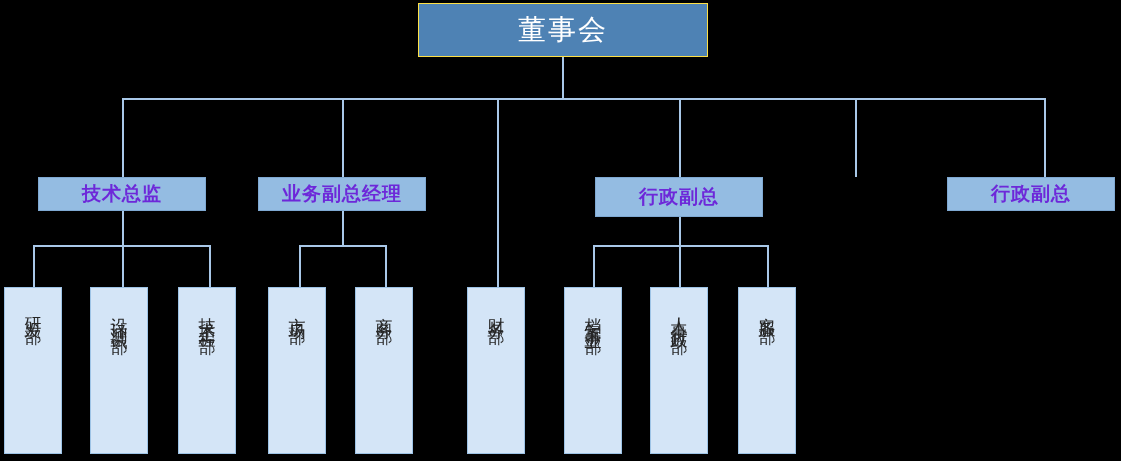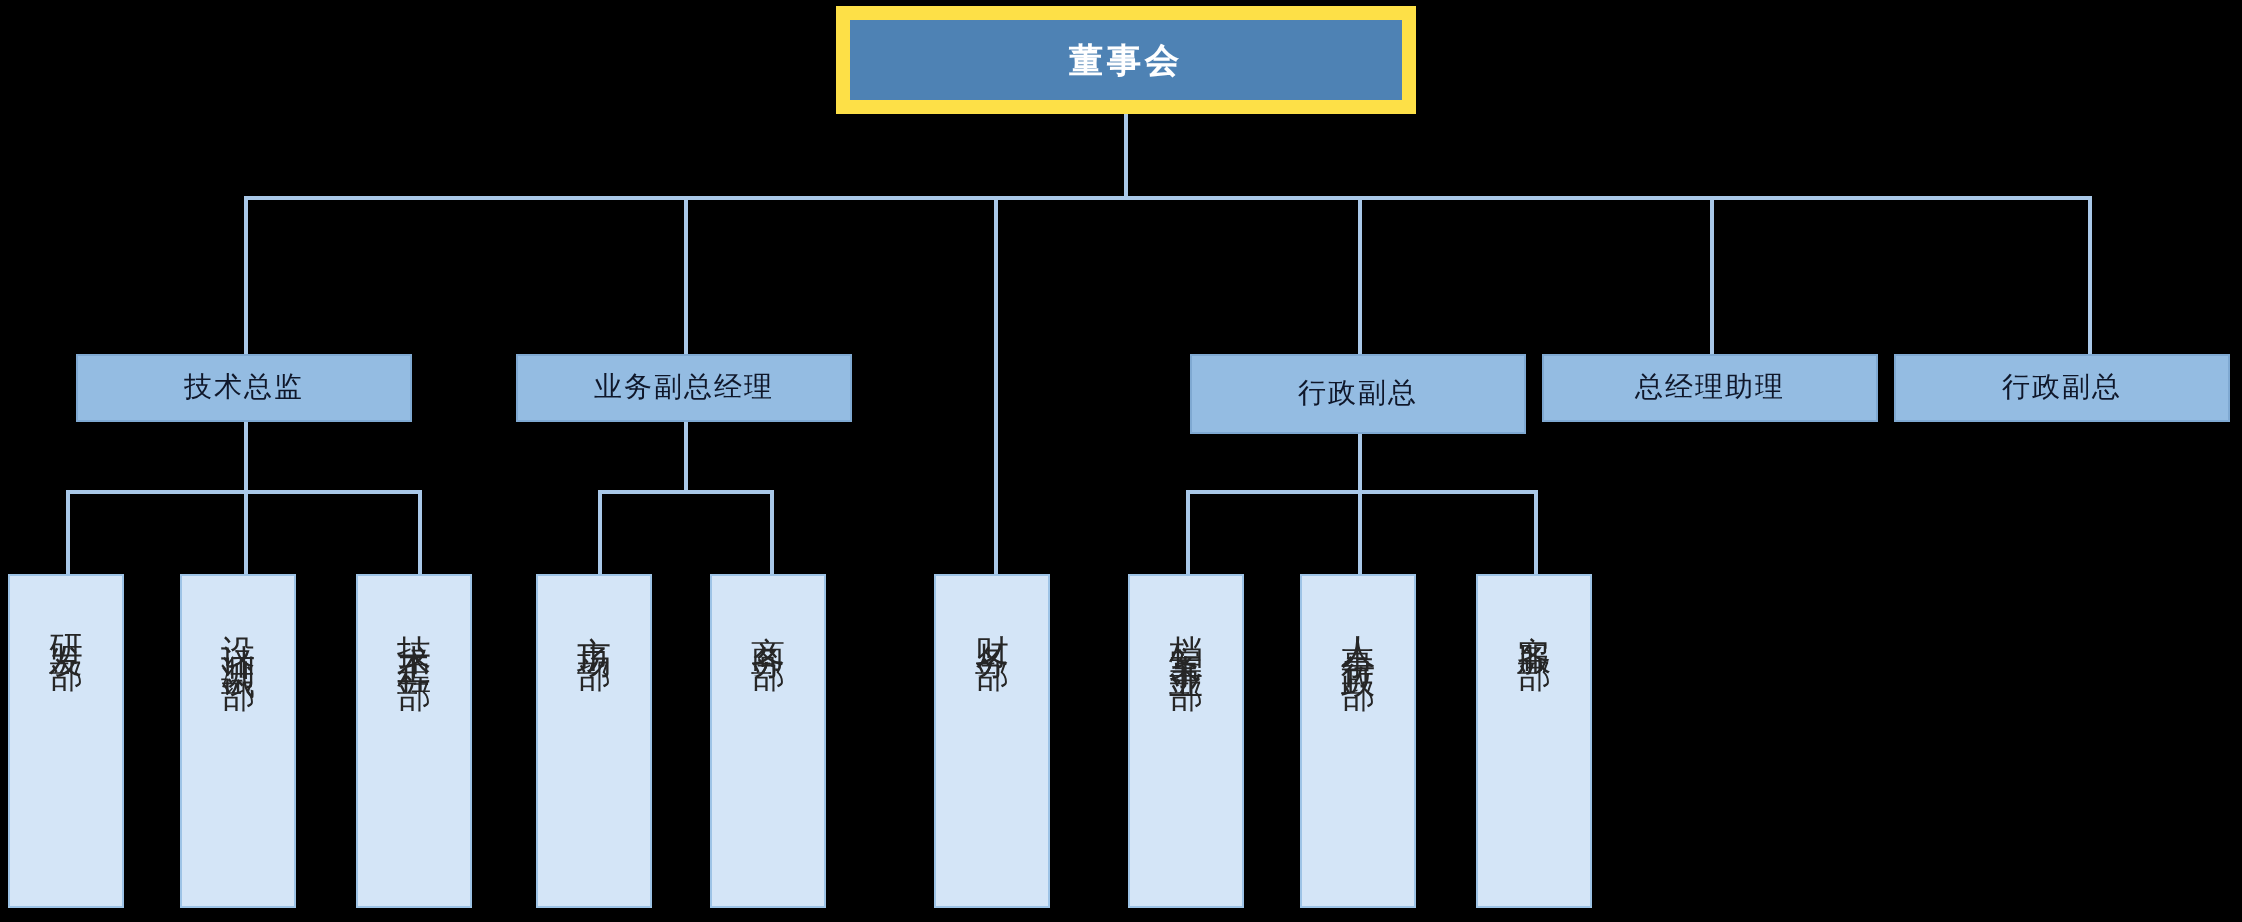--- a/index.html
+++ b/index.html
@@ -30,34 +30,34 @@
     box-sizing: border-box;
     display: flex;
     align-items: center;
     justify-content: center;
     text-align: center;
   }
 
   
   .node.level1 {
     background: #4E82B4;
-    border: 7px solid #fde047;
+    border: 1px solid #fde047;
     color: #FFFFFF;
-    font-size: 17px;
-    font-weight: bold;
+    font-size: 28px;
+    font-weight: normal;
     letter-spacing: 2px;
   }
 
   
   .node.level2 {
     background: #94BCE2;
     border: 1px solid #7FA9D2;
-    color: #0f172a;
-    font-size: 14px;
-    font-weight: normal;
+    color: #6d28d9;
+    font-size: 19px;
+    font-weight: bold;
     letter-spacing: 1px;
   }
 
   
   .node.level3 {
     background: #D4E5F7;
     border: 1px solid #9DC3E6;
     color: #262626;
     font-size: 17px;
     font-weight: normal;
@@ -103,21 +103,20 @@
   <div class="conn conn-h" style="left:593px; top:245px; width:176px;"></div>
   <div class="conn conn-v" style="left:593px; top:245px; height:42px;"></div>
   <div class="conn conn-v" style="left:679px; top:245px; height:42px;"></div>
   <div class="conn conn-v" style="left:767px; top:245px; height:42px;"></div>
 
   <div class="node level1" style="left:418px; top:3px; width:290px; height:54px;">董事会</div>
 
   <div class="node level2" style="left:38px; top:177px; width:168px; height:34px;">技术总监</div>
   <div class="node level2" style="left:258px; top:177px; width:168px; height:34px;">业务副总经理</div>
   <div class="node level2" style="left:595px; top:177px; width:168px; height:40px;">行政副总</div>
-  <div class="node level2" style="left:771px; top:177px; width:168px; height:34px;">总经理助理</div>
   <div class="node level2" style="left:947px; top:177px; width:168px; height:34px;">行政副总</div>
 
   <div class="node level3" style="left:4px; top:287px; width:58px; height:167px;">
     <span class="vlabel">研发部</span>
   </div>
   <div class="node level3" style="left:90px; top:287px; width:58px; height:167px;">
     <span class="vlabel">设计测试部</span>
   </div>
   <div class="node level3" style="left:178px; top:287px; width:58px; height:167px;">
     <span class="vlabel">技术工程部</span>

